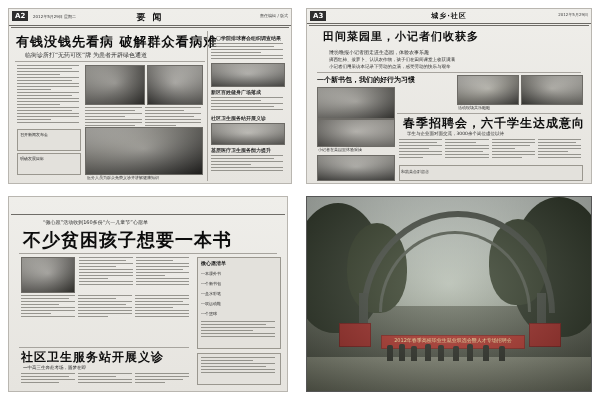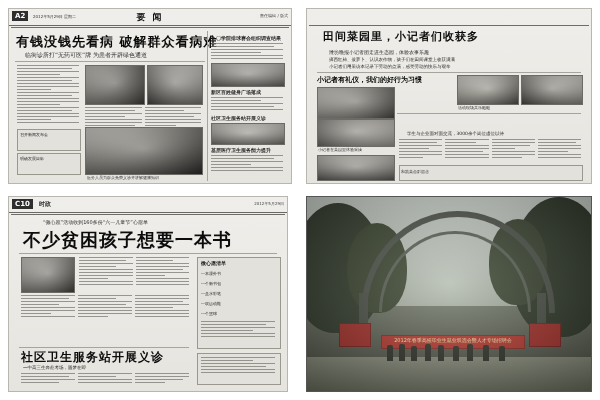--- a/index.html
+++ b/index.html
@@ -186,29 +186,34 @@
           <div class="ln x"></div>
           <div class="ln"></div>
           <div class="ln"></div>
       </div>
     </div>
   </div>
 
   <div class="panel" style="left:306px;top:8px;width:286px;height:176px;">
     <div class="paper"></div>
 
+    <div class="masthead" style="height:14px;">
+      <div class="badge">A3</div>
+      <div class="mastcenter" style="font-size:7px;letter-spacing:1px;">城乡·社区</div>
+      <div class="mastright" style="font-size:4px;top:3px;">2012年5月29日</div>
+    </div>
     <div class="rule" style="top:16px;"></div>
 
     <div class="headline" style="left:16px;top:20px;font-size:11px;letter-spacing:1px;">田间菜园里，小记者们收获多</div>
     <div class="subline" style="left:22px;top:40px;font-size:5px;">潍坊晚报小记者团走进生态园，体验农事乐趣</div>
     <div class="subline" style="left:22px;top:48px;font-size:4.5px;">摘西红柿、拔萝卜、认识农作物，孩子们在田间课堂上收获满满</div>
     <div class="subline" style="left:22px;top:55px;font-size:4.5px;">小记者们用采访本记录下劳动的点滴，感受劳动的快乐与艰辛</div>
     <div class="rule thin" style="left:10px;right:10px;top:63px;"></div>
 
-    <div class="headline" style="left:10px;top:66px;font-size:7px;">小记者有礼仪，我们的好行为习惯</div>
+    <div class="headline" style="left:10px;top:66px;font-size:7px;">一个新书包，我们的好行为习惯</div>
 
     <div class="photo" style="left:10px;top:78px;width:76px;height:30px;">
       <div class="ph-grad" style="background:linear-gradient(150deg,#dcdad3,#8d8b85 50%,#4b4a46);"></div>
         <div class="vignette"></div>
     </div>
     <div class="photo" style="left:10px;top:110px;width:76px;height:26px;">
       <div class="ph-grad" style="background:linear-gradient(200deg,#cecbc4,#72706b);"></div>
         <div class="vignette"></div>
     </div>
     <div class="caption" style="left:11px;top:138px;">小记者在菜园里体验采摘</div>
@@ -217,20 +222,21 @@
       <div class="ph-grad" style="background:linear-gradient(160deg,#e5e3dd,#9a988f 55%,#555350);"></div>
         <div class="vignette"></div>
     </div>
     <div class="photo" style="left:214px;top:66px;width:60px;height:28px;">
       <div class="ph-grad" style="background:linear-gradient(200deg,#dedcd5,#8f8d86 55%,#4e4d49);"></div>
         <div class="vignette"></div>
     </div>
     <div class="caption" style="left:151px;top:96px;">活动现场其乐融融</div>
 
     <div class="rule thin" style="left:90px;right:10px;top:104px;"></div>
+    <div class="headline" style="left:96px;top:106px;font-size:12px;letter-spacing:1px;">春季招聘会，六千学生达成意向</div>
     <div class="subline" style="left:100px;top:122px;font-size:4.5px;">学生与企业面对面交流，3000余个岗位虚位以待</div>
 
     <div class="cols" style="left:92px;top:130px;width:182px;">
       <div class="col">
         <div class="ln"></div>
           <div class="ln m"></div>
           <div class="ln"></div>
           <div class="ln s"></div>
           <div class="ln"></div>
           <div class="ln"></div>
@@ -269,25 +275,20 @@
       <div class="ph-grad" style="background:linear-gradient(180deg,#c9c7c0,#5f5e5a);"></div>
         <div class="vignette"></div>
     </div>
     <div class="blockbox" style="left:92px;top:156px;width:182px;height:14px;"></div>
     <div class="caption" style="left:94px;top:160px;">和蔬菜合影留念</div>
   </div>
 
   <div class="panel" style="left:8px;top:196px;width:280px;height:196px;">
     <div class="paper"></div>
 
-    <div class="masthead" style="height:15px;">
-      <div class="badge">C10</div>
-      <div class="badgelabel" style="top:3px;left:30px;font-size:6px;font-weight:bold;">时政</div>
-      <div class="mastright" style="font-size:4px;top:4px;">2012年5月29日</div>
-    </div>
     <div class="rule" style="top:17px;"></div>
 
     <div class="subline" style="left:34px;top:22px;font-size:5px;">“微心愿”活动收到160多份“六一儿童节”心愿单</div>
     <div class="headline" style="left:14px;top:31px;font-size:18px;letter-spacing:1px;">不少贫困孩子想要一本书</div>
     <div class="rule thin" style="left:10px;right:10px;top:56px;"></div>
 
     <div class="photo" style="left:12px;top:60px;width:52px;height:34px;">
       <div class="ph-grad" style="background:linear-gradient(150deg,#dad8d1,#85837e 55%,#46453f);"></div>
         <div class="vignette"></div>
     </div>

